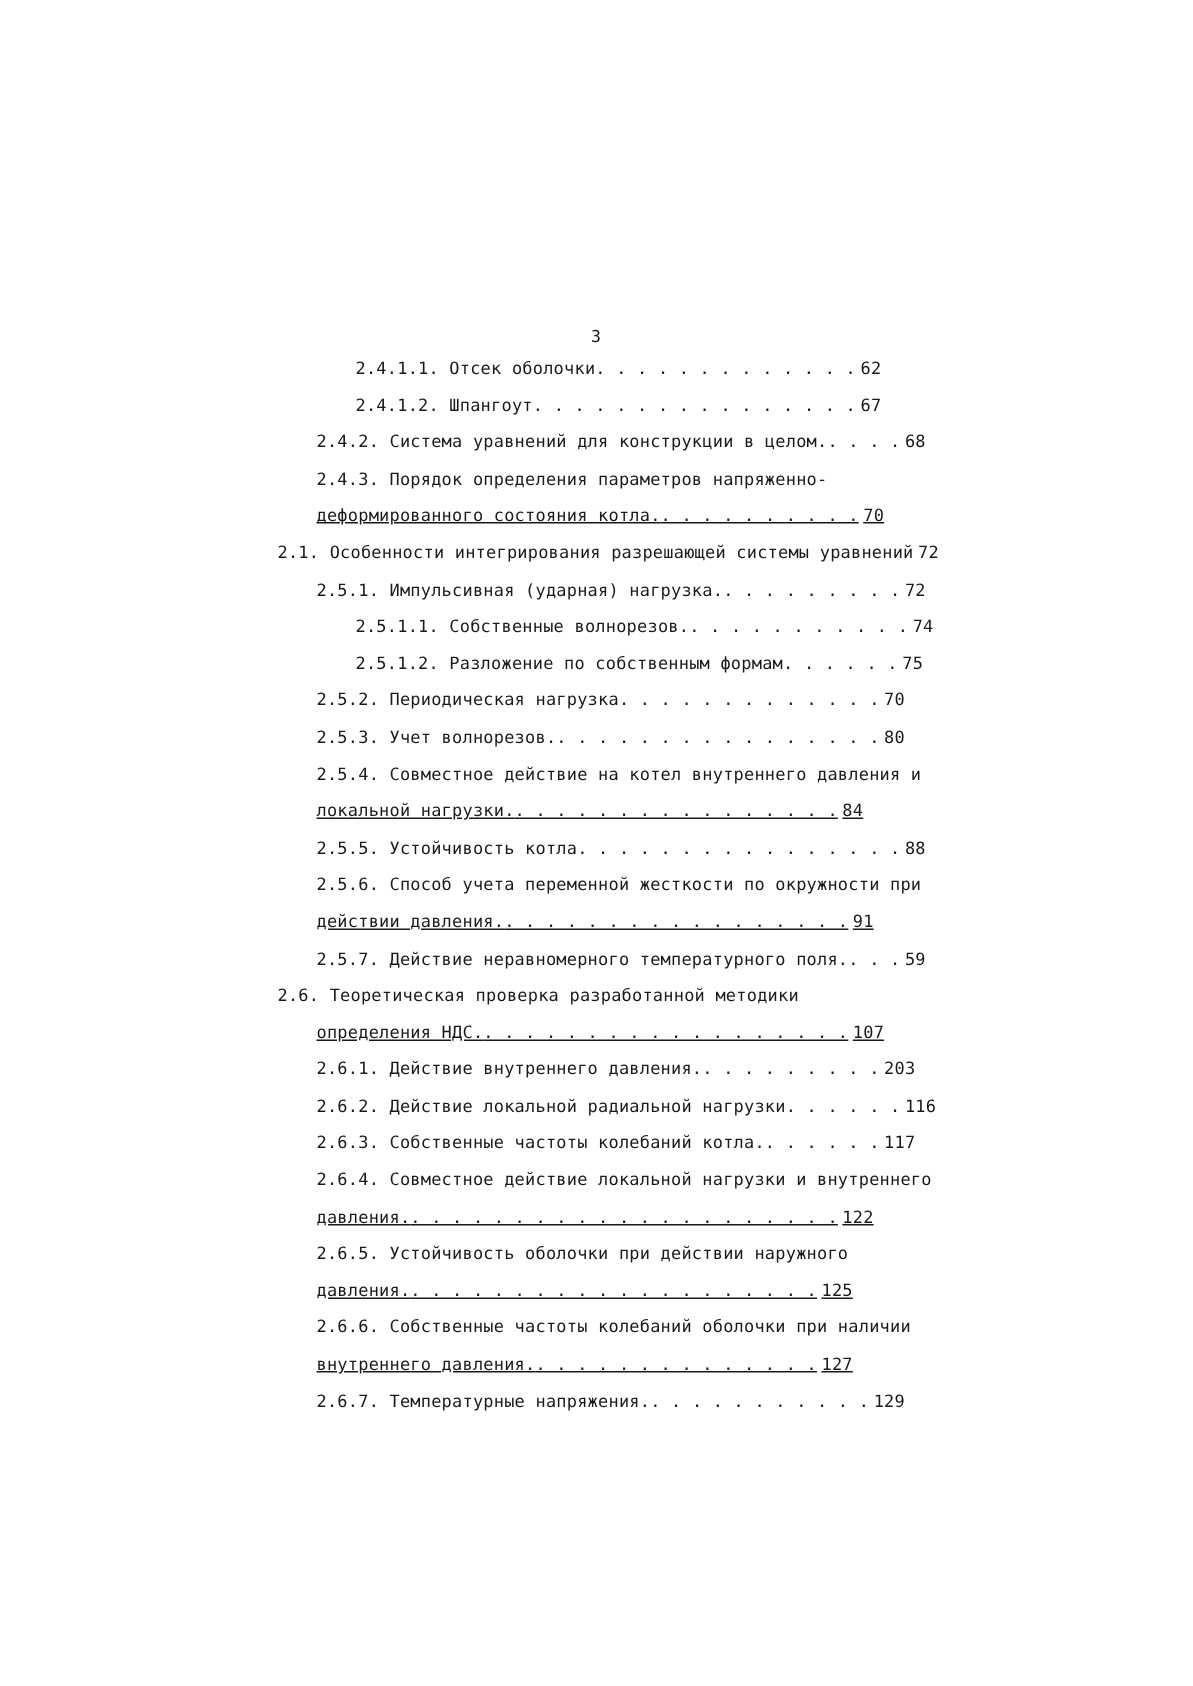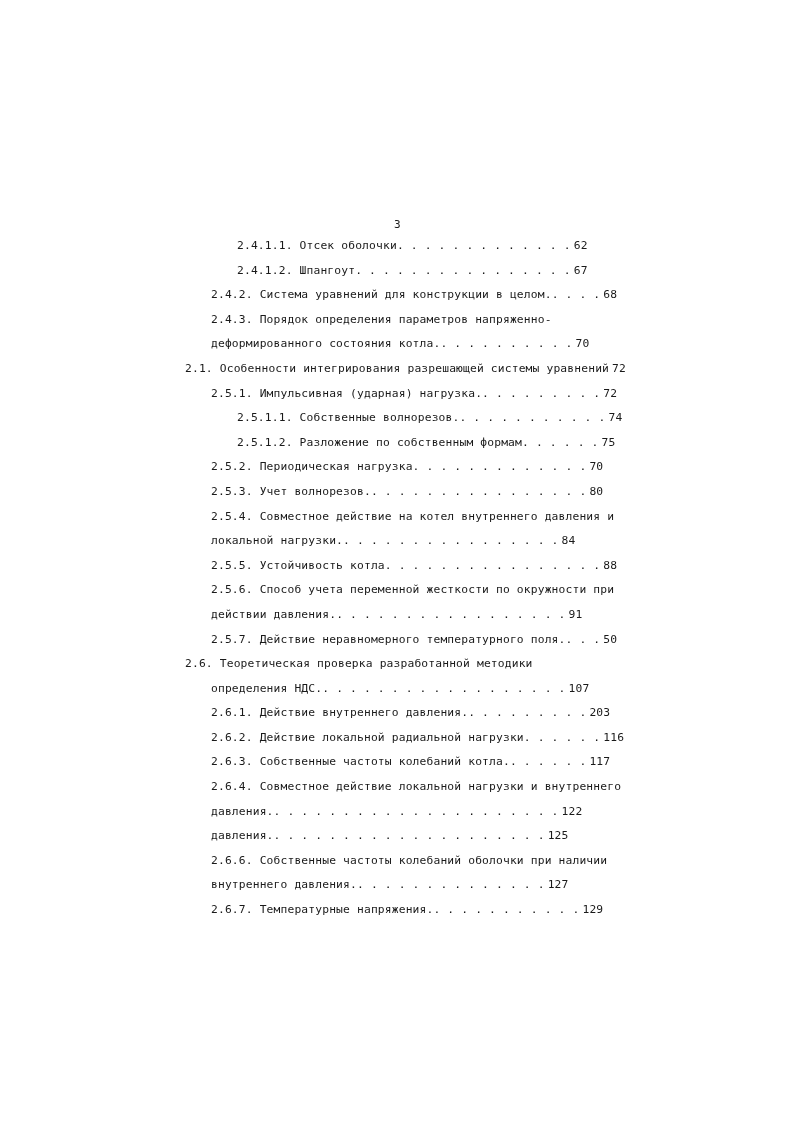--- a/index.html
+++ b/index.html
@@ -40,21 +40,21 @@
   .toc-entry {
     font-size: 11.3px;
     line-height: 24.6px;
     white-space: nowrap;
     letter-spacing: 0.15px;
   }
   
   .lvl-0 { padding-left: 0px; }
   .lvl-1 { padding-left: 26px; }
   .lvl-2 { padding-left: 52px; }
-  .cont-1 { padding-left: 26px; }
+  .cont-1 { padding-left: 26px; text-decoration: underline; }
   .leader {
     letter-spacing: 0.15px;
   }
   .pagenum {
     letter-spacing: 0.15px;
   }
   .dot-gap { display: inline-block; width: 3px; }
 </style>
 </head>
 <body>
@@ -73,27 +73,28 @@
       <div class="toc-entry lvl-1"><span>2.5.1. Импульсивная (ударная) нагрузка.</span><span class="leader">. . . . . . . . .</span><span class="dot-gap"></span><span class="pagenum">72</span></div>
       <div class="toc-entry lvl-2"><span>2.5.1.1. Собственные волнорезов.</span><span class="leader">. . . . . . . . . . .</span><span class="dot-gap"></span><span class="pagenum">74</span></div>
       <div class="toc-entry lvl-2"><span>2.5.1.2. Разложение по собственным формам</span><span class="leader">. . . . . .</span><span class="dot-gap"></span><span class="pagenum">75</span></div>
       <div class="toc-entry lvl-1"><span>2.5.2. Периодическая нагрузка</span><span class="leader">. . . . . . . . . . . . .</span><span class="dot-gap"></span><span class="pagenum">70</span></div>
       <div class="toc-entry lvl-1"><span>2.5.3. Учет волнорезов.</span><span class="leader">. . . . . . . . . . . . . . . .</span><span class="dot-gap"></span><span class="pagenum">80</span></div>
       <div class="toc-entry lvl-1"><span>2.5.4. Совместное действие на котел внутреннего давления и</span></div>
       <div class="toc-entry cont-1"><span>локальной нагрузки.</span><span class="leader">. . . . . . . . . . . . . . . .</span><span class="dot-gap"></span><span class="pagenum">84</span></div>
       <div class="toc-entry lvl-1"><span>2.5.5. Устойчивость котла</span><span class="leader">. . . . . . . . . . . . . . . .</span><span class="dot-gap"></span><span class="pagenum">88</span></div>
       <div class="toc-entry lvl-1"><span>2.5.6. Способ учета переменной жесткости по окружности при</span></div>
       <div class="toc-entry cont-1"><span>действии давления.</span><span class="leader">. . . . . . . . . . . . . . . . .</span><span class="dot-gap"></span><span class="pagenum">91</span></div>
-      <div class="toc-entry lvl-1"><span>2.5.7. Действие неравномерного температурного поля.</span><span class="leader">. . .</span><span class="dot-gap"></span><span class="pagenum">50</span></div>
+      <div class="toc-entry lvl-1"><span>2.5.7. Действие неравномерного температурного поля.</span><span class="leader">. . .</span><span class="dot-gap"></span><span class="pagenum">59</span></div>
       <div class="toc-entry lvl-0"><span>2.6. Теоретическая проверка разработанной методики</span></div>
       <div class="toc-entry cont-1"><span>определения НДС.</span><span class="leader">. . . . . . . . . . . . . . . . . .</span><span class="dot-gap"></span><span class="pagenum">107</span></div>
       <div class="toc-entry lvl-1"><span>2.6.1. Действие внутреннего давления.</span><span class="leader">. . . . . . . . .</span><span class="dot-gap"></span><span class="pagenum">203</span></div>
       <div class="toc-entry lvl-1"><span>2.6.2. Действие локальной радиальной нагрузки</span><span class="leader">. . . . . .</span><span class="dot-gap"></span><span class="pagenum">116</span></div>
       <div class="toc-entry lvl-1"><span>2.6.3. Собственные частоты колебаний котла.</span><span class="leader">. . . . . .</span><span class="dot-gap"></span><span class="pagenum">117</span></div>
       <div class="toc-entry lvl-1"><span>2.6.4. Совместное действие локальной нагрузки и внутреннего</span></div>
       <div class="toc-entry cont-1"><span>давления.</span><span class="leader">. . . . . . . . . . . . . . . . . . . . .</span><span class="dot-gap"></span><span class="pagenum">122</span></div>
+      <div class="toc-entry lvl-1"><span>2.6.5. Устойчивость оболочки при действии наружного</span></div>
       <div class="toc-entry cont-1"><span>давления.</span><span class="leader">. . . . . . . . . . . . . . . . . . . .</span><span class="dot-gap"></span><span class="pagenum">125</span></div>
       <div class="toc-entry lvl-1"><span>2.6.6. Собственные частоты колебаний оболочки при наличии</span></div>
       <div class="toc-entry cont-1"><span>внутреннего давления.</span><span class="leader">. . . . . . . . . . . . . .</span><span class="dot-gap"></span><span class="pagenum">127</span></div>
       <div class="toc-entry lvl-1"><span>2.6.7. Температурные напряжения.</span><span class="leader">. . . . . . . . . . .</span><span class="dot-gap"></span><span class="pagenum">129</span></div>
     </div>
 
 </div>
 
 </body></html>

